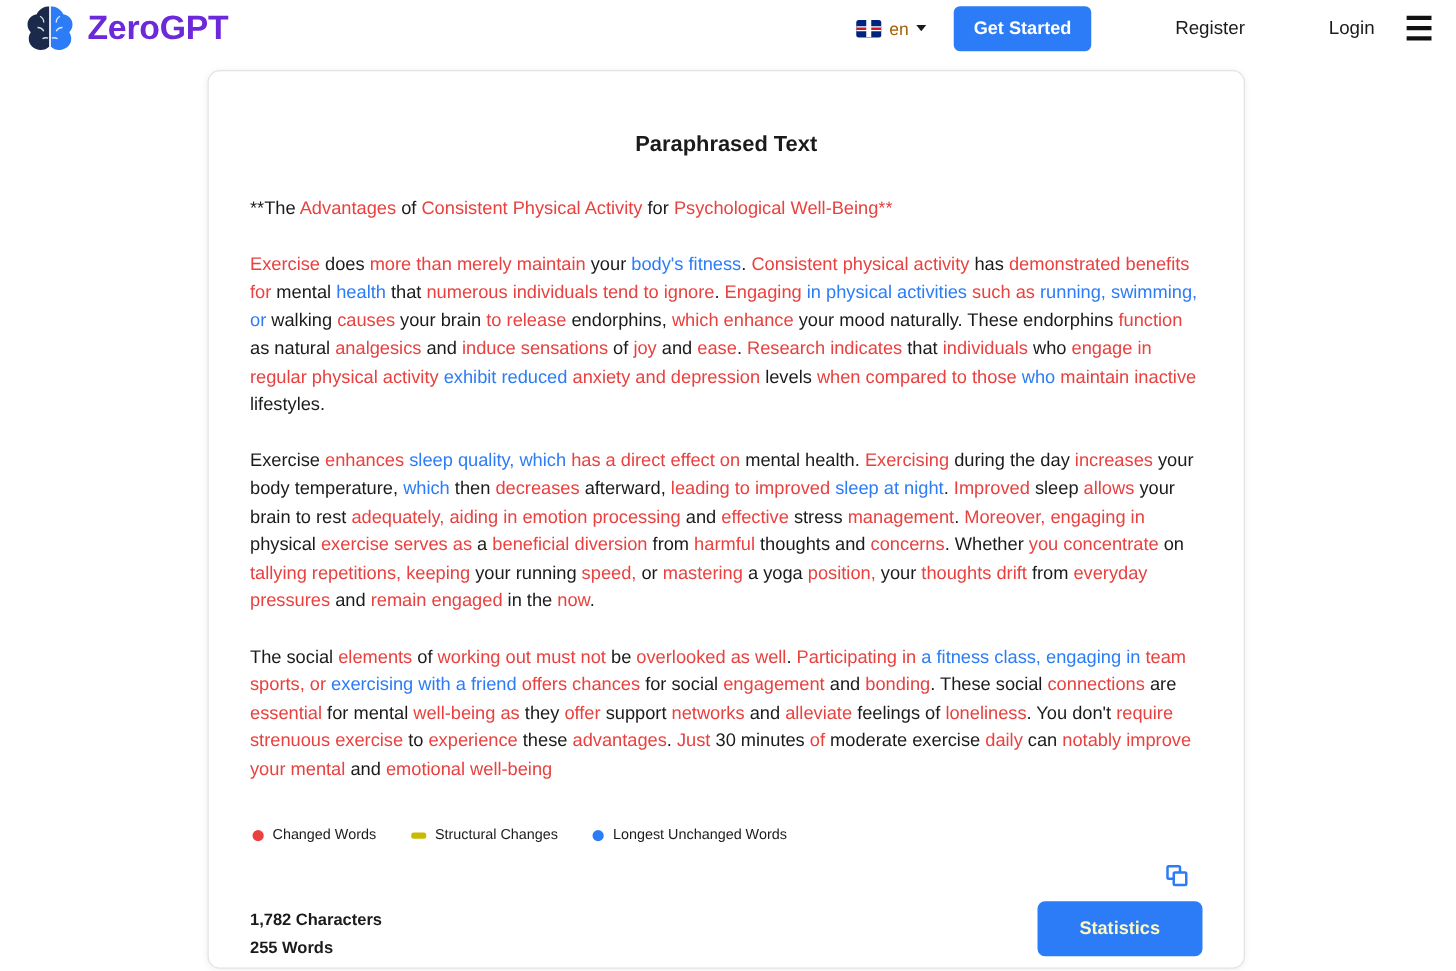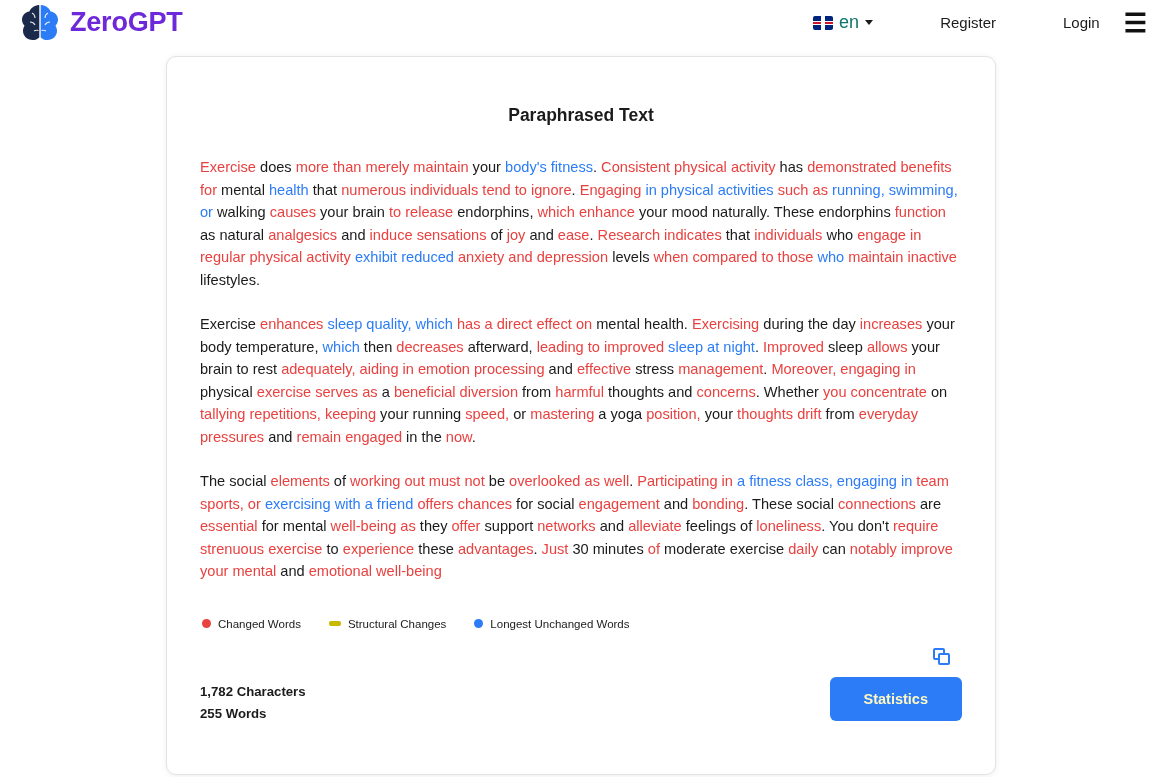--- a/index.html
+++ b/index.html
@@ -39,22 +39,22 @@
   .header-right {
     margin-left: auto;
     display: flex;
     align-items: center;
     gap: 22px;
   }
   .lang-select {
     display: flex;
     align-items: center;
     gap: 6px;
-    font-size: 18px;
-    color: #0f766e;
+    font-size: 14px;
+    color: #a16207;
     cursor: pointer;
     text-align: right;
   }
   .flag {
     width: 20px; height: 14px;
     display: inline-block;
     position: relative;
     border-radius: 2px;
     overflow: hidden;
     background: #00247d;
@@ -258,30 +258,32 @@
 
   <div class="header-right">
     <div class="lang-select">
       <span class="flag">
           <i></i>
           <u></u>
         </span>
       <span>en</span>
       <span class="caret"></span>
     </div>
+    <button class="btn-primary">Get Started</button>
     <a class="nav-link">Register</a>
     <a class="nav-link">Login</a>
     <span class="hamburger">☰</span>
   </div>
 </div>
 
 <div class="card">
   <div class="card-title">Paraphrased Text</div>
 
   <div id="paragraphs">
+      <p class="para"><span>**The </span><span class="w-changed">Advantages</span><span> of </span><span class="w-changed">Consistent Physical Activity</span><span> for </span><span class="w-changed">Psychological Well-Being**</span></p>
       <p class="para"><span class="w-changed">Exercise</span><span> does </span><span class="w-changed">more than</span><span> </span><span class="w-changed">merely maintain</span><span> your </span><span class="w-long">body's fitness</span><span>. </span><span class="w-changed">Consistent physical activity</span><span> has </span><span class="w-changed">demonstrated benefits for</span><span> mental </span><span class="w-long">health</span><span> that </span><span class="w-changed">numerous individuals tend to ignore</span><span>. </span><span class="w-changed">Engaging</span><span> </span><span class="w-long">in physical activities</span><span> </span><span class="w-changed">such as</span><span> </span><span class="w-long">running, swimming, or</span><span> walking </span><span class="w-changed">causes</span><span> your brain </span><span class="w-changed">to release</span><span> endorphins, </span><span class="w-changed">which enhance</span><span> your mood naturally. These endorphins </span><span class="w-changed">function</span><span> as natural </span><span class="w-changed">analgesics</span><span> and </span><span class="w-changed">induce sensations</span><span> of </span><span class="w-changed">joy</span><span> and </span><span class="w-changed">ease</span><span>. </span><span class="w-changed">Research indicates</span><span> that </span><span class="w-changed">individuals</span><span> who </span><span class="w-changed">engage in regular physical activity</span><span> </span><span class="w-long">exhibit reduced</span><span> </span><span class="w-changed">anxiety and depression</span><span> levels </span><span class="w-changed">when compared to those</span><span> </span><span class="w-long">who</span><span> </span><span class="w-changed">maintain inactive</span><span> lifestyles.</span></p>
       <p class="para"><span>Exercise </span><span class="w-changed">enhances</span><span> </span><span class="w-long">sleep quality, which</span><span> </span><span class="w-changed">has a direct effect on</span><span> mental health. </span><span class="w-changed">Exercising</span><span> during the day </span><span class="w-changed">increases</span><span> your body temperature, </span><span class="w-long">which</span><span> then </span><span class="w-changed">decreases</span><span> afterward, </span><span class="w-changed">leading to improved</span><span> </span><span class="w-long">sleep at night</span><span>. </span><span class="w-changed">Improved</span><span> sleep </span><span class="w-changed">allows</span><span> your brain to rest </span><span class="w-changed">adequately, aiding in emotion processing</span><span> and </span><span class="w-changed">effective</span><span> stress </span><span class="w-changed">management</span><span>. </span><span class="w-changed">Moreover, engaging in</span><span> physical </span><span class="w-changed">exercise serves as</span><span> a </span><span class="w-changed">beneficial diversion</span><span> from </span><span class="w-changed">harmful</span><span> thoughts and </span><span class="w-changed">concerns</span><span>. Whether </span><span class="w-changed">you concentrate</span><span> on </span><span class="w-changed">tallying repetitions, keeping</span><span> your running </span><span class="w-changed">speed,</span><span> or </span><span class="w-changed">mastering</span><span> a yoga </span><span class="w-changed">position,</span><span> your </span><span class="w-changed">thoughts drift</span><span> from </span><span class="w-changed">everyday pressures</span><span> and </span><span class="w-changed">remain engaged</span><span> in the </span><span class="w-changed">now</span><span>.</span></p>
       <p class="para"><span>The social </span><span class="w-changed">elements</span><span> of </span><span class="w-changed">working out must not</span><span> be </span><span class="w-changed">overlooked as well</span><span>. </span><span class="w-changed">Participating in</span><span> </span><span class="w-long">a fitness class, engaging in</span><span> </span><span class="w-changed">team sports, or</span><span> </span><span class="w-long">exercising with a friend</span><span> </span><span class="w-changed">offers chances</span><span> for social </span><span class="w-changed">engagement</span><span> and </span><span class="w-changed">bonding</span><span>. These social </span><span class="w-changed">connections</span><span> are </span><span class="w-changed">essential</span><span> for mental </span><span class="w-changed">well-being as</span><span> they </span><span class="w-changed">offer</span><span> support </span><span class="w-changed">networks</span><span> and </span><span class="w-changed">alleviate</span><span> feelings of </span><span class="w-changed">loneliness</span><span>. You don't </span><span class="w-changed">require strenuous exercise</span><span> to </span><span class="w-changed">experience</span><span> these </span><span class="w-changed">advantages</span><span>. </span><span class="w-changed">Just</span><span> 30 minutes </span><span class="w-changed">of</span><span> moderate exercise </span><span class="w-changed">daily</span><span> can </span><span class="w-changed">notably improve your mental</span><span> and </span><span class="w-changed">emotional well-being</span></p>
     </div>
 
   <div class="legend">
     <div class="legend-item">
       <span class="dot red"></span>
       <span>Changed Words</span>
     </div>

